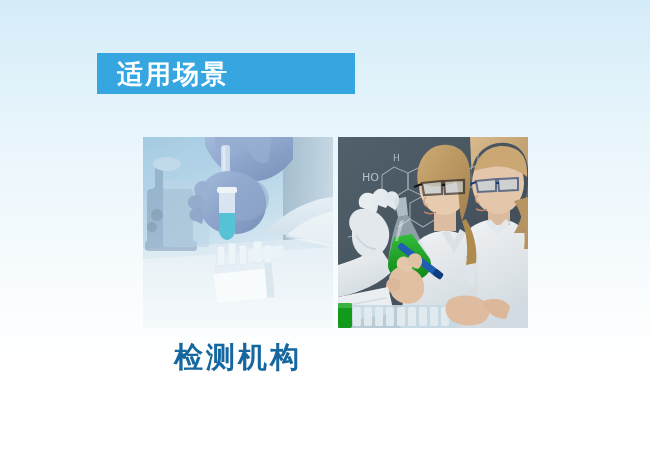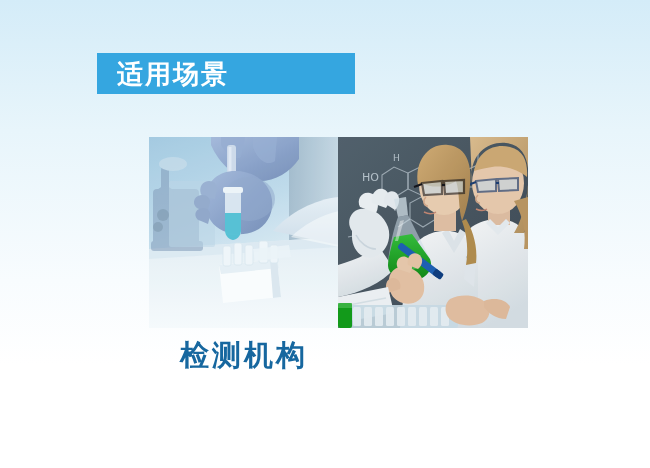--- a/index.html
+++ b/index.html
@@ -49,21 +49,21 @@
     left: 133px;
     top: 137px;
     width: 386px;
     height: 250px;
   }
   .card {
     position: absolute;
     top: 0;
     width: 190px;
   }
-  .card.left  { left: 16px; font-family: Liberation Mono, monospace; }
+  .card.left  { left: 10px; }
   .card.right { left: 205px; }
 
   .photo {
     position: relative;
     width: 190px;
     height: 191px;
     overflow: hidden;
     background: #cfe3ef;
   }
   .photo svg { display: block; width: 190px; height: 191px; }

